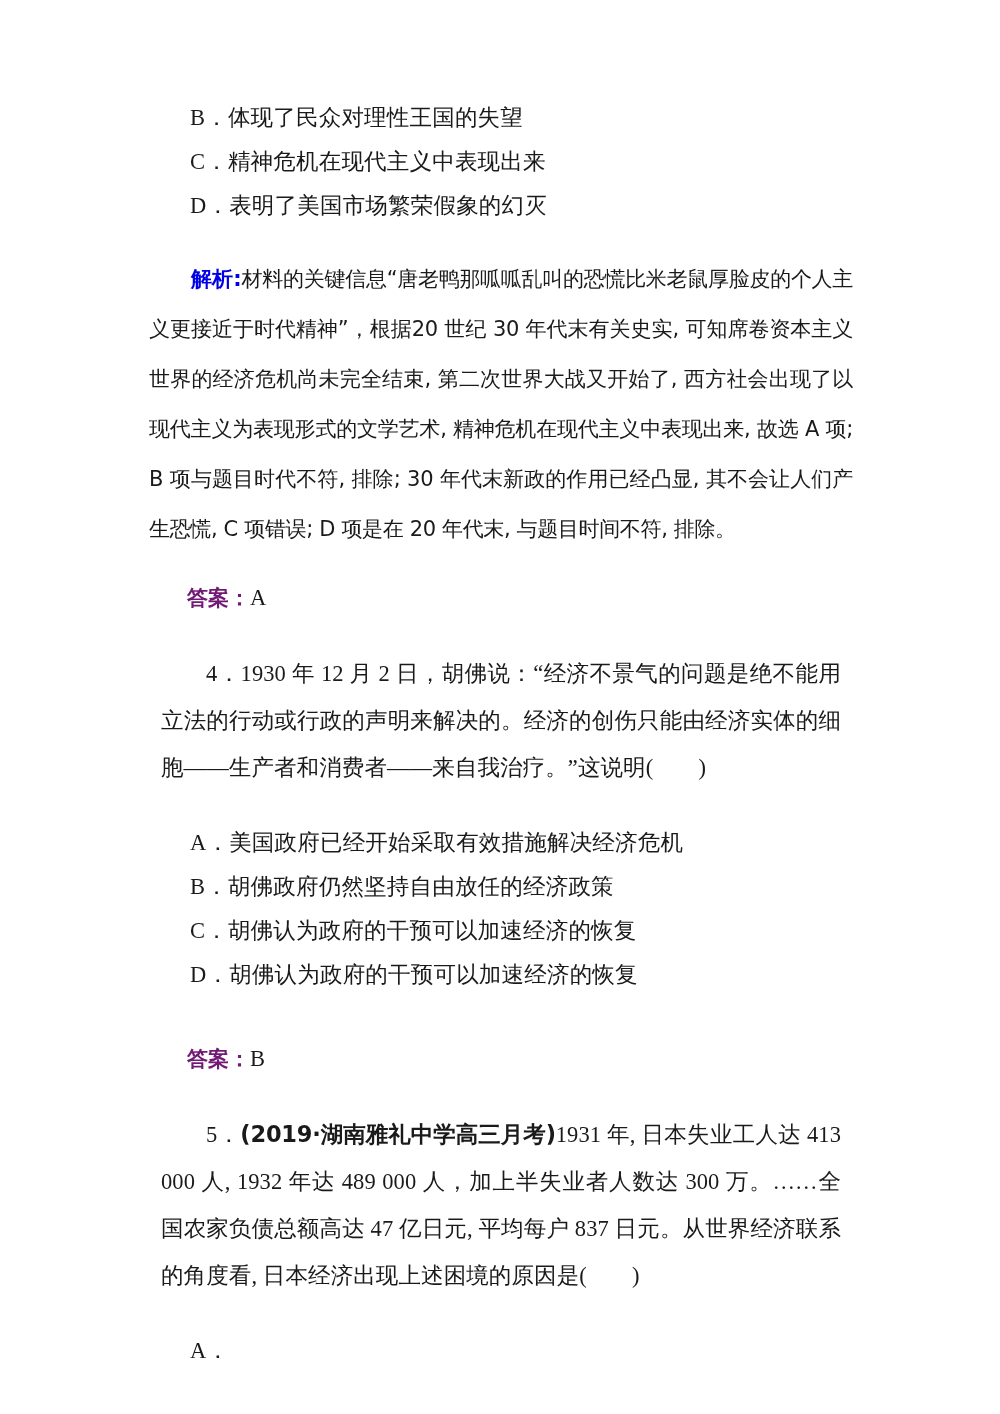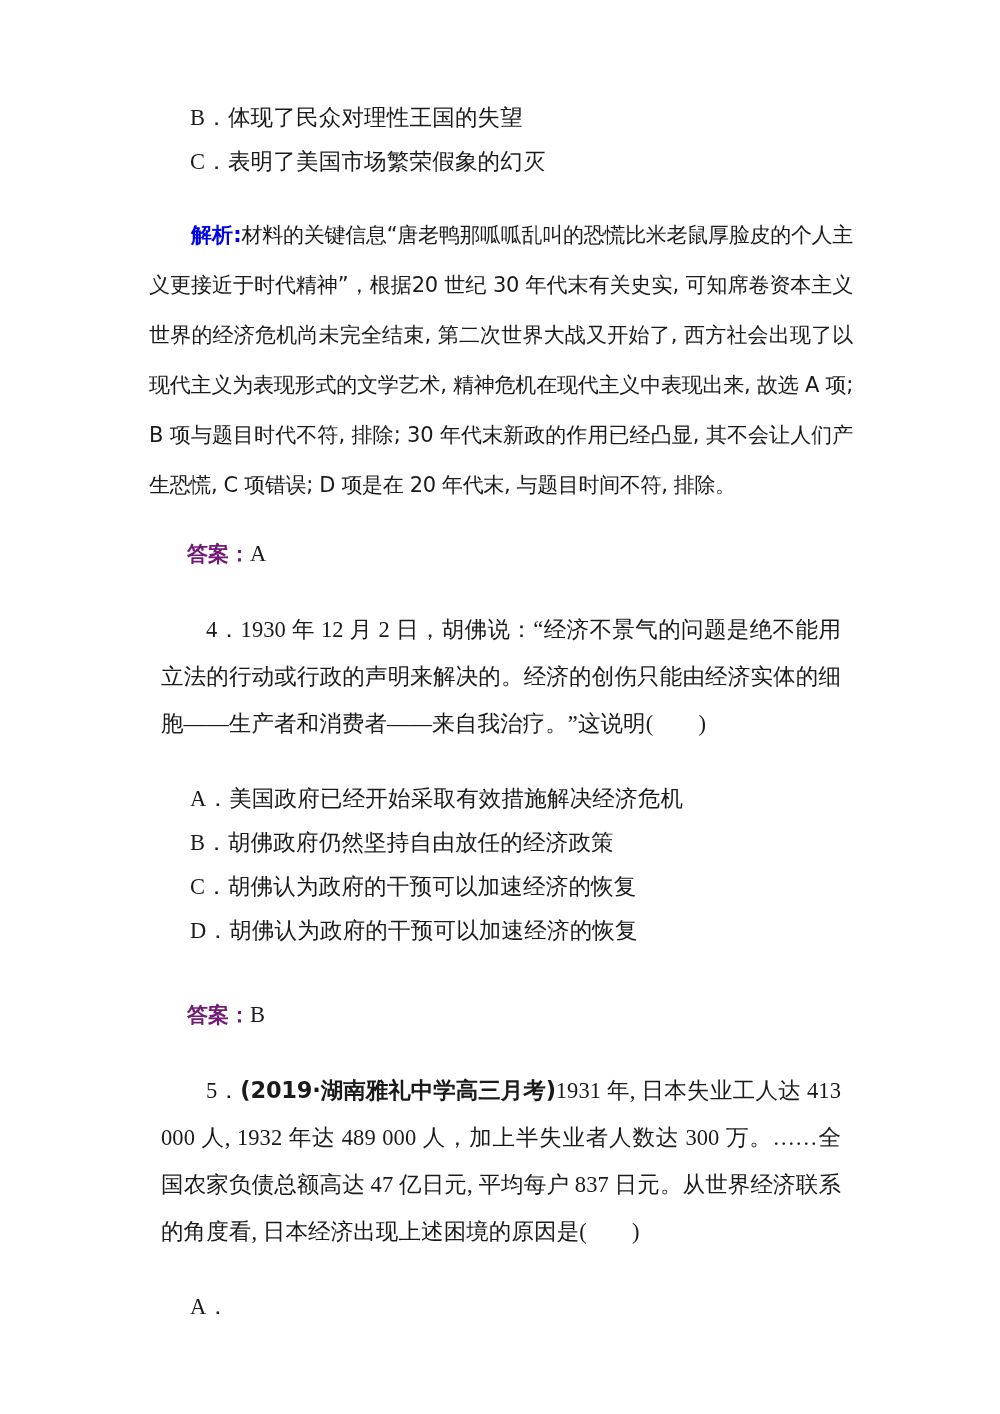--- a/index.html
+++ b/index.html
@@ -106,21 +106,24 @@
 </head>
 <body>
 
 <div class="page">
   <div class="content">
 
     <div class="opt">
       <span class="lbl">B．</span><span>体现了民众对理性王国的失望</span>
     </div>
     <div class="opt">
-      <span class="lbl">C．</span><span>表明了美国市场繁荣假象的幻灭</span>
+      <span class="lbl">C．</span><span>精神危机在现代主义中表现出来</span>
+    </div>
+    <div class="opt">
+      <span class="lbl">D．</span><span>表明了美国市场繁荣假象的幻灭</span>
     </div>
 
     <div class="gap-lg"></div>
 
     <p class="analysis"><span class="ana-label">解析:</span><span>材料的关键信息“唐老鸭那呱呱乱叫的恐慌比米老鼠厚脸皮的个人主义更接近于时代精神”，根据20 世纪 30 年代末有关史实, 可知席卷资本主义世界的经济危机尚未完全结束, 第二次世界大战又开始了, 西方社会出现了以现代主义为表现形式的文学艺术, 精神危机在现代主义中表现出来, 故选 A 项; B 项与题目时代不符, 排除; 30 年代末新政的作用已经凸显, 其不会让人们产生恐慌, C 项错误; D 项是在 20 年代末, 与题目时间不符, 排除。</span></p>
 
     <div class="gap-md"></div>
 
     <p class="answer"><span class="ans-label">答案：</span><span class="ans-val">A</span></p>
 

